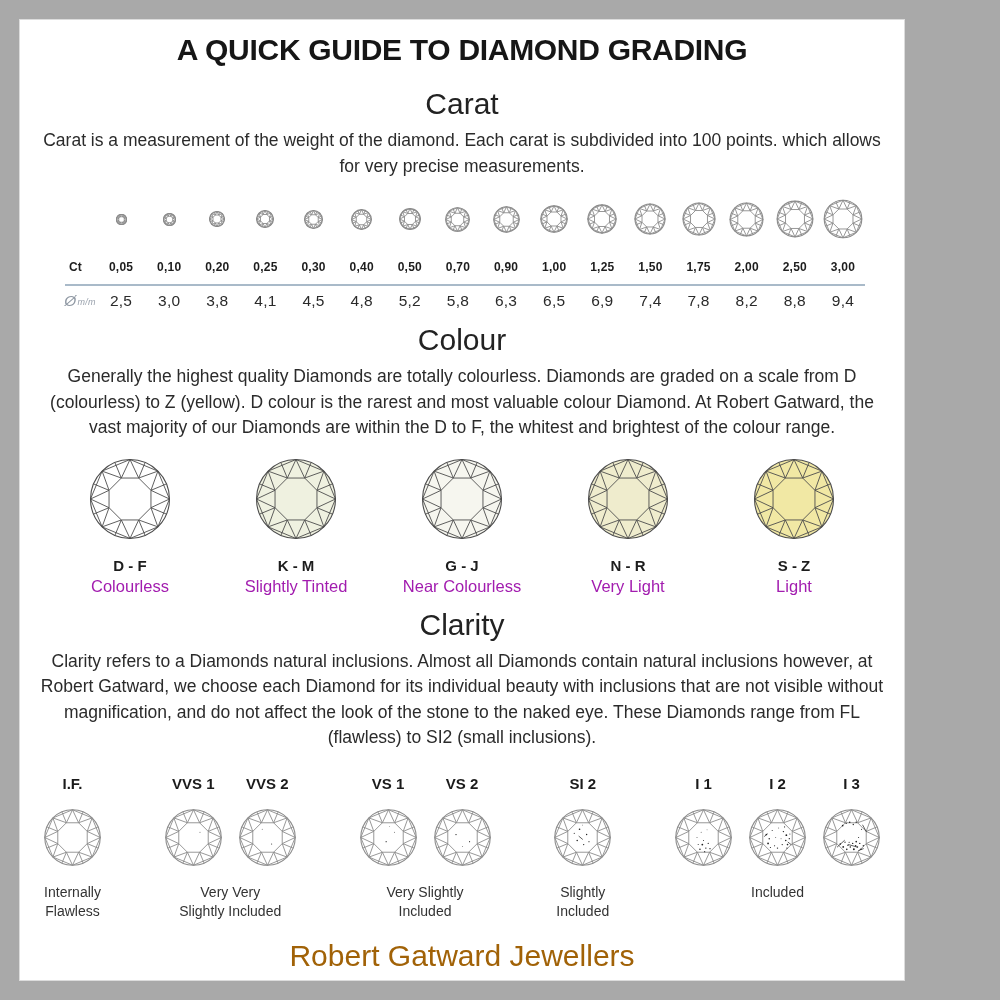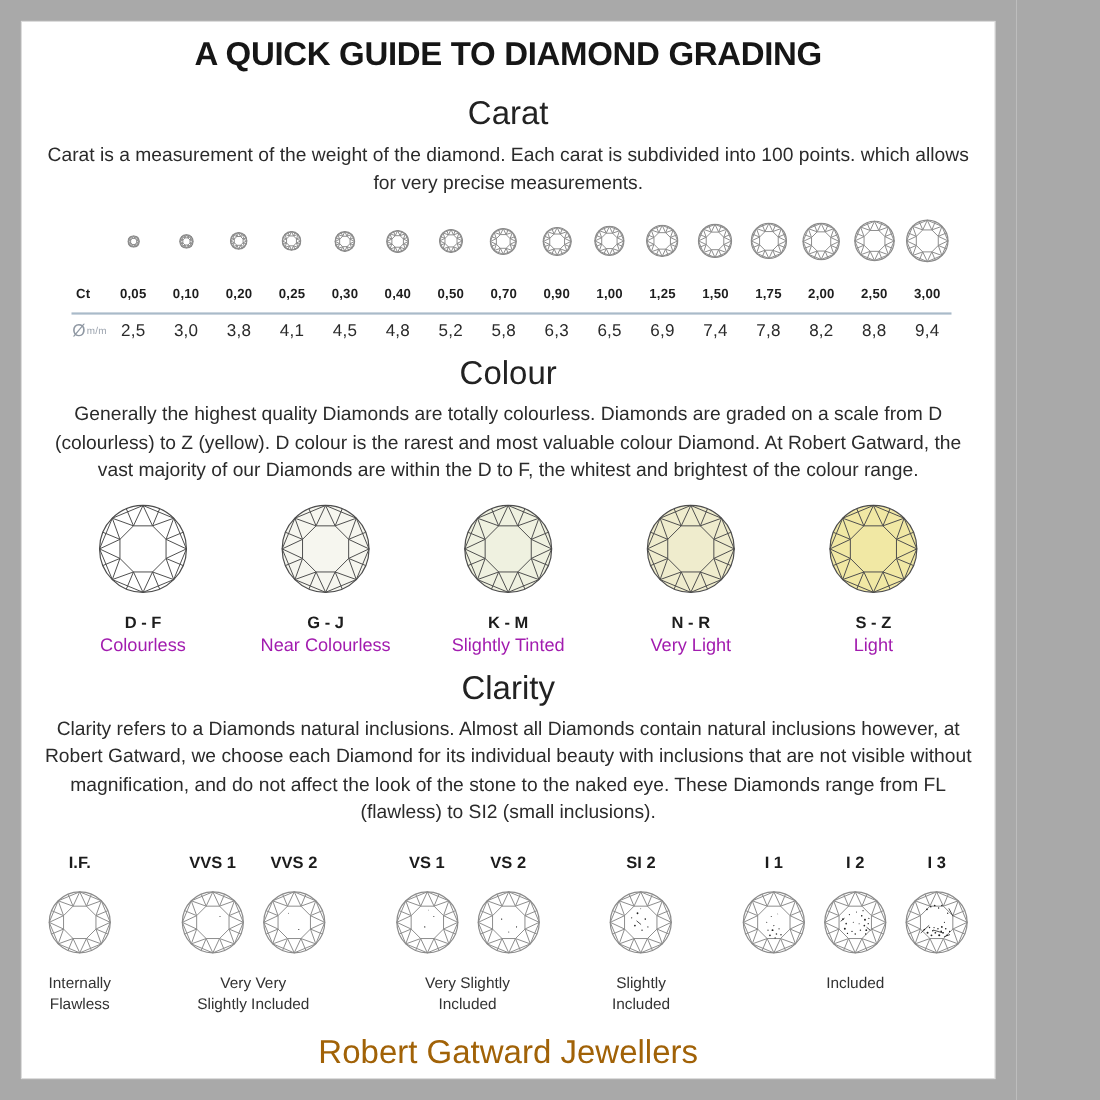--- a/index.html
+++ b/index.html
@@ -21,21 +21,21 @@
   .desc{margin:7px auto 0 auto;font-size:17.5px;line-height:1.46;color:#2b2b2b;max-width:912px;}
 
   
   .carat-strip{position:relative;margin:14px 24px 0 30px;display:flex;align-items:flex-start;}
   .kside{width:34px;flex:0 0 34px;}
   .kcol{flex:1 1 0;min-width:0;}
   .kicon{height:52px;display:flex;align-items:center;justify-content:center;}
   .kct{margin-top:11px;height:22px;line-height:22px;font-size:12px;font-weight:700;color:#1d1d1d;letter-spacing:.2px;}
   .kmm{margin-top:13px;height:20px;line-height:20px;font-size:15.5px;color:#2a2a2a;letter-spacing:.2px;}
   .kside .kct{text-align:left;padding-left:6px;}
-  .kside .kmm{text-align:right;color:#8f98a3;}
+  .kside .kmm{text-align:center;color:#8f98a3;font-style:italic;}
   .mmfrac{font-size:9px;color:#9aa2ad;margin-left:1px;vertical-align:1px;}
   .kdivider{position:absolute;left:2px;right:2px;top:91px;height:2px;background:#a9bac9;}
 
   
   .colour-row{margin:16px 30px 0 30px;display:flex;justify-content:center;gap:32px;}
   .colour-grade{width:152px;}
   .colour-grade svg{width:84px;height:84px;}
   .colour-range{margin-top:12px;font-size:15px;font-weight:700;color:#1d1d1d;}
   .colour-label{margin-top:3px;font-size:16.5px;color:#a21caf;}
 
@@ -254,33 +254,33 @@
     <div class="colour-row">
   <div class="colour-grade">
     <svg viewBox="0 0 100 100" style="--facet: #4d4d4d; --rim: #4d4d4d; --body: #ffffff;">
             <use href="#brilliant"></use>
           </svg>
     <div class="colour-range">D - F</div>
     <div class="colour-label">Colourless</div>
   </div>
 
   <div class="colour-grade">
+    <svg viewBox="0 0 100 100" style="--facet: #4d4d4d; --rim: #4d4d4d; --body: #eff1e0;">
+            <use href="#brilliant"></use>
+          </svg>
+    <div class="colour-range">K - M</div>
+    <div class="colour-label">Slightly Tinted</div>
+  </div>
+
+  <div class="colour-grade">
     <svg viewBox="0 0 100 100" style="--facet: #4d4d4d; --rim: #4d4d4d; --body: #f6f6ef;">
             <use href="#brilliant"></use>
           </svg>
     <div class="colour-range">G - J</div>
     <div class="colour-label">Near Colourless</div>
-  </div>
-
-  <div class="colour-grade">
-    <svg viewBox="0 0 100 100" style="--facet: #4d4d4d; --rim: #4d4d4d; --body: #eff1e0;">
-            <use href="#brilliant"></use>
-          </svg>
-    <div class="colour-range">K - M</div>
-    <div class="colour-label">Slightly Tinted</div>
   </div>
 
   <div class="colour-grade">
     <svg viewBox="0 0 100 100" style="--facet: #4d4d4d; --rim: #4d4d4d; --body: #efeccd;">
             <use href="#brilliant"></use>
           </svg>
     <div class="colour-range">N - R</div>
     <div class="colour-label">Very Light</div>
   </div>
 

